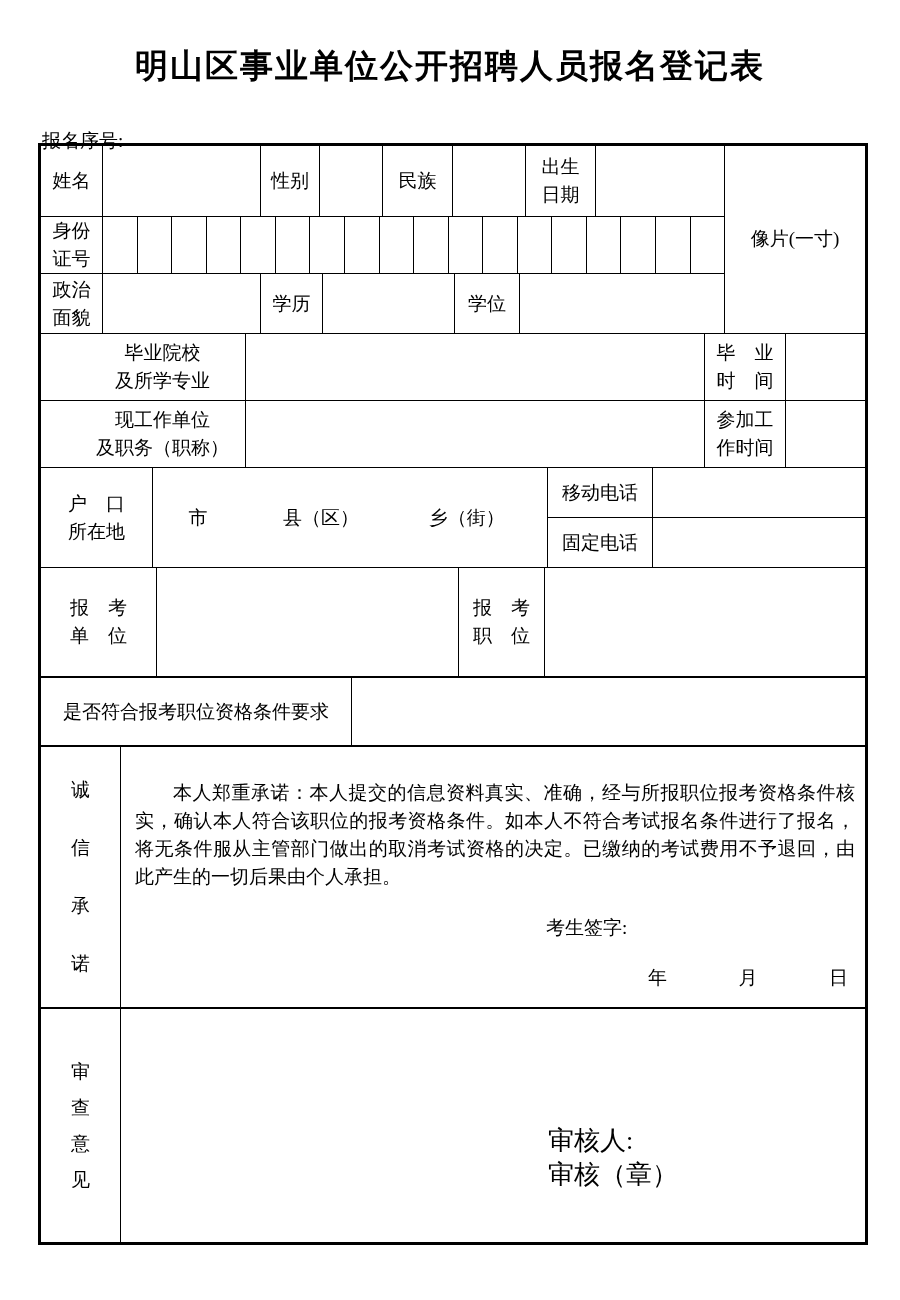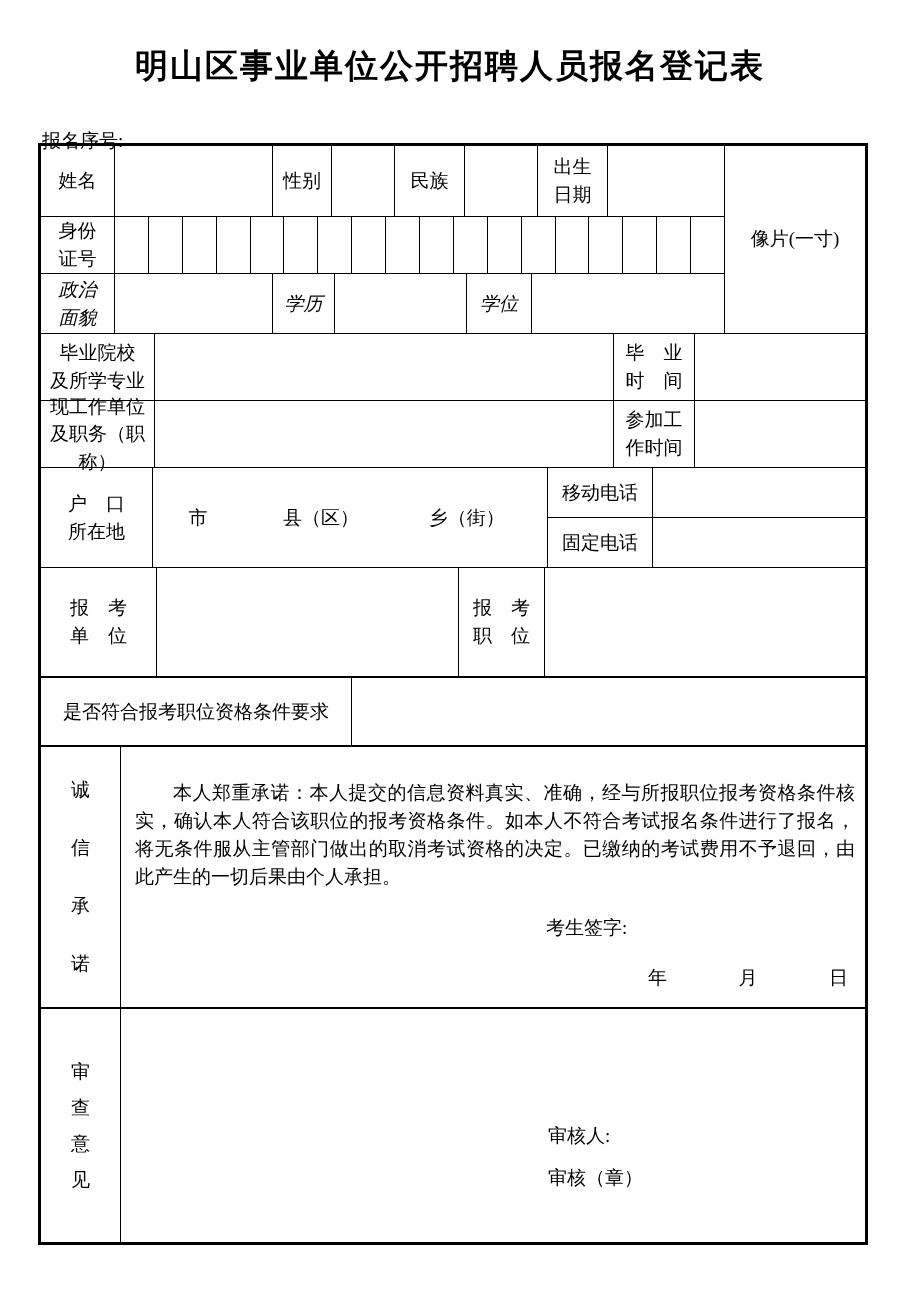--- a/index.html
+++ b/index.html
@@ -23,21 +23,21 @@
   }
   .row { display:flex; border-bottom:1px solid #000; flex-shrink:0; }
   .cell { border-right:1px solid #000; display:flex; align-items:center; justify-content:center; flex-shrink:0; }
   .cell:last-child { border-right:none; }
   .lbl { font-size:19px; text-align:center; line-height:1.45; flex-direction:column; }
   .fill { }
 
   
   .top-band { display:flex; height:188px; flex-shrink:0; border-bottom:1px solid #000; }
   .top-left { width:683px; display:flex; flex-direction:column; }
-  .top-left .row:last-child { border-bottom:none;font-style:italic; }
+  .top-left .row:last-child { border-bottom:none; }
   .r1 { height:71px; }
   .r2 { height:57px; }
   .r3 { flex:1; }
   .photo-cell {
     flex:1; border-left:1px solid #000; display:flex; flex-direction:row;
     align-items:center; justify-content:center; font-size:19px; line-height:1.6;
   }
 
   .id-cells { flex:1; display:flex; }
   .id-cell { flex:1; border-right:1px solid #000; }
@@ -70,31 +70,31 @@
   .vlabel.tight > div { margin:5px 0; }
 
   .commit-content { flex:1; position:relative; font-size:19px; }
   .commit-text {
     position:absolute; top:32px; left:14px; right:10px;
     line-height:28px; text-align:justify; text-indent:2em;
   }
   .sign-label { position:absolute; left:425px; top:168px; }
   .date-line { position:absolute; left:527px; top:218px; width:200px; display:flex; justify-content:space-between; }
 
-  .review-content { flex:1; position:relative; font-size:19px; }
+  .review-content { flex:1; position:relative; font-size:26px; }
   .reviewer-label { position:absolute; left:427px; top:114px; }
-  .seal-label { position:absolute; left:427px; top:156px; }
-
-  
-  .w74{width:74px;} .w158{width:158px;} .w59{width:59px;align-items:center;} .w63{width:63px;}
+  .seal-label { position:absolute; left:427px; top:148px; }
+
+  
+  .w74{width:62px;} .w158{width:158px;} .w59{width:59px;align-items:center;} .w63{width:63px;}
   .w70{width:70px;} .w73{width:73px;} .wf{flex:1;}
   
   .w62{width:62px;} .w132{width:132px;} .w65{width:65px;}
   
-  .w142{width:114px;} .w459{width:459px;} .w81{width:81px;}
+  .w142{width:166px;margin-left:39px;} .w459{width:459px;} .w81{width:81px;}
   
   .w112{width:112px;} .w395{width:395px;}
   
   .w116{width:116px;} .w302{width:302px;} .w86{width:86px;}
   
   .w311{width:311px;}
 </style>
 </head>
 <body>
 

